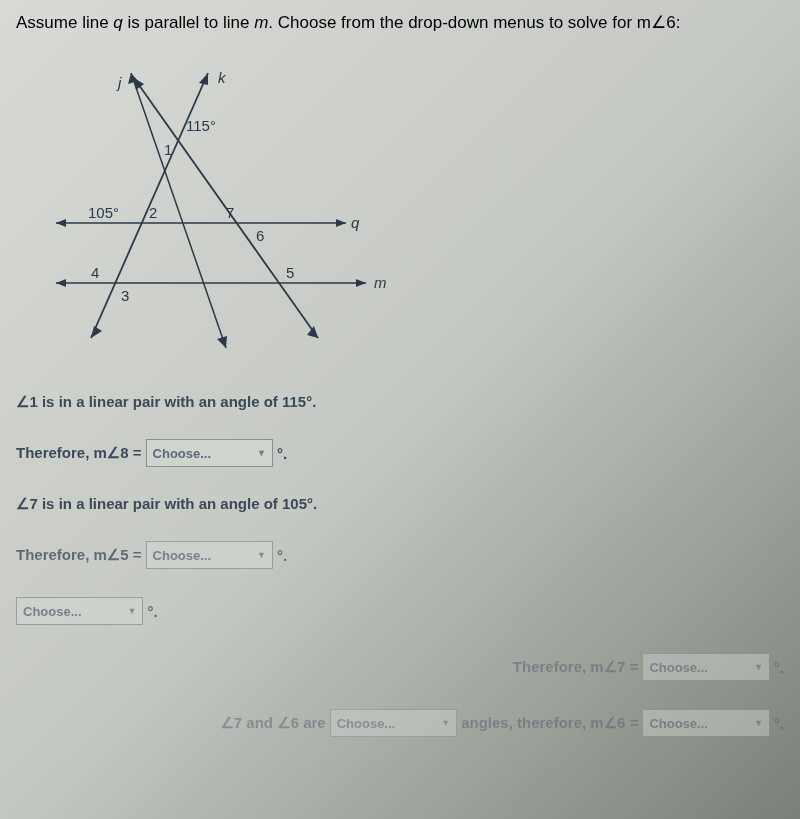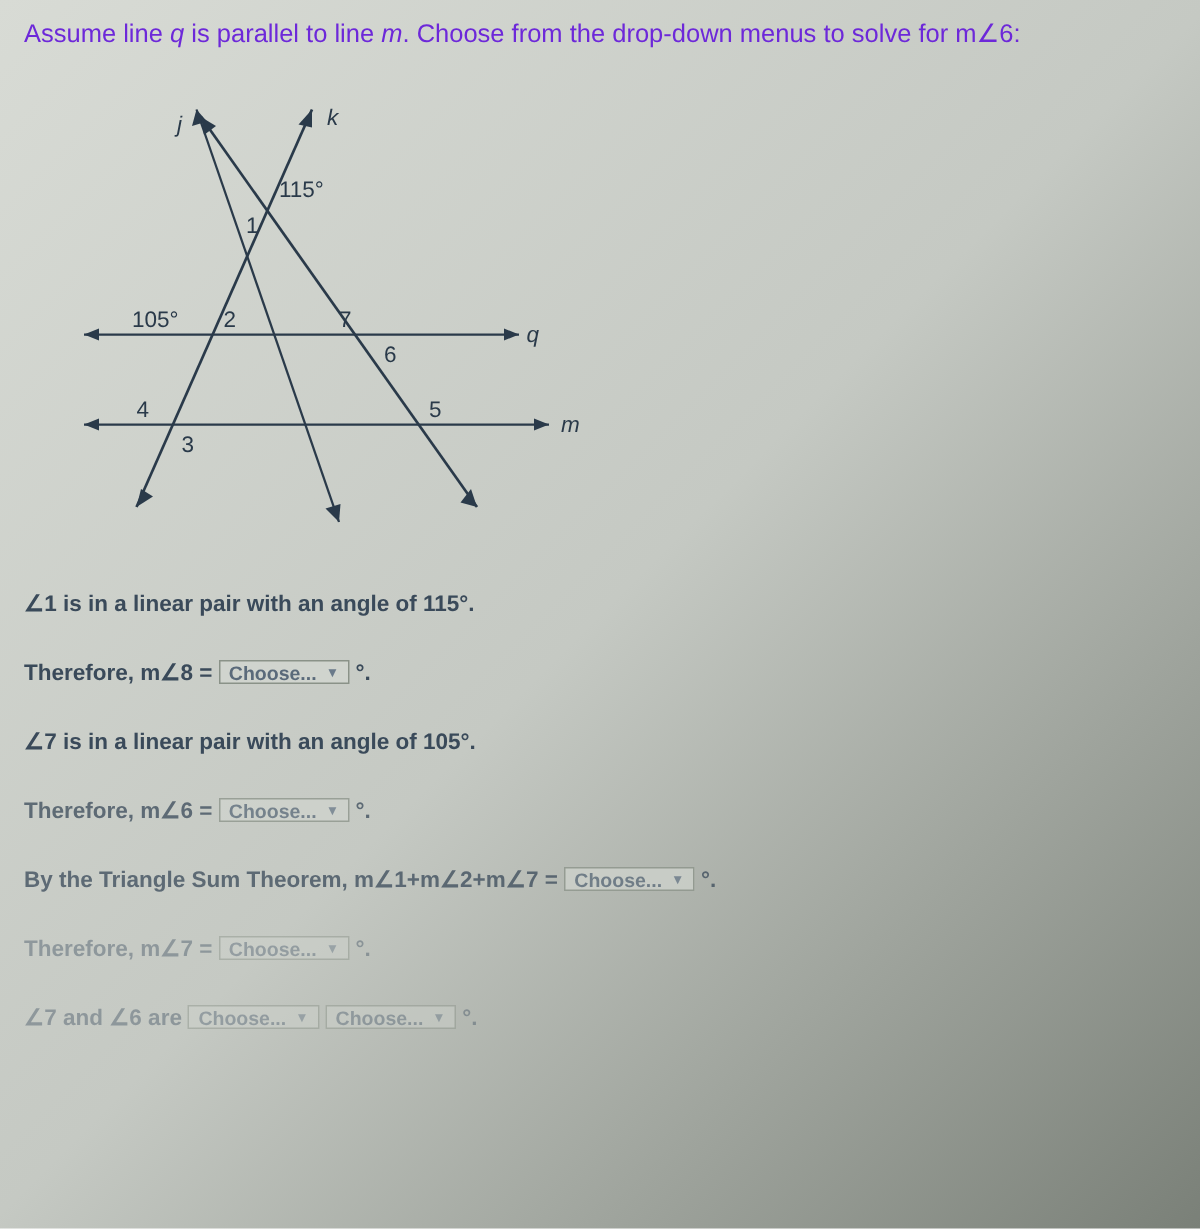--- a/index.html
+++ b/index.html
@@ -11,21 +11,21 @@
       width: 800px;
       height: 819px;
       background: linear-gradient(135deg, #d8dbd5 0%, #c5c9c3 50%, #7a8078 100%);
       font-family: Arial, sans-serif;
       color: #3a4a5a;
       padding: 12px 16px;
       overflow: hidden;
     }
     .question-text {
       font-size: 17px;
-      color: #6d28d9;
+      color: #000000;
       margin-bottom: 20px;
       font-weight: 500;
     }
     .italic {
       font-style: italic;
     }
     .diagram-container {
       width: 360px;
       height: 310px;
       margin: 10px 0 30px 20px;
@@ -53,32 +53,34 @@
       flex-wrap: wrap;
       gap: 4px;
       font-weight: bold;
     }
     .proof-line.faded {
       opacity: 0.75;
     }
     .proof-line.very-faded {
       opacity: 0.45;
       color: #4a5a6a;
+      justify-content: flex-end;
     }
     .dropdown {
       display: inline-flex;
       align-items: center;
       border: 1px solid #8a9288;
       background: #d0d4ce;
       padding: 2px 6px;
       font-size: 13px;
       color: #5a6a7a;
-      height: 16px;
+      height: 28px;
       min-width: 75px;
       cursor: pointer;
+      gap: 40px;
     }
     .dropdown-arrow {
       margin-left: 6px;
       font-size: 9px;
       color: #6a7a8a;
     }
   </style>
 </head>
 <body>
 
@@ -150,30 +152,29 @@
     <span class="dropdown-arrow">▼</span>
   </span>
   <span>°.</span>
 </div>
 
 <div class="proof-line">
   <span>∠7 is in a linear pair with an angle of 105°.</span>
 </div>
 
 <div class="proof-line faded">
-  <span>Therefore, m∠6 = </span>
+  <span>Therefore, m∠5 = </span>
   <span class="dropdown">
     <span>Choose...</span>
     <span class="dropdown-arrow">▼</span>
   </span>
   <span>°.</span>
 </div>
 
 <div class="proof-line faded">
-  <span>By the Triangle Sum Theorem, m∠1+m∠2+m∠7 = </span>
   <span class="dropdown">
     <span>Choose...</span>
     <span class="dropdown-arrow">▼</span>
   </span>
   <span>°.</span>
 </div>
 
 <div class="proof-line very-faded">
   <span>Therefore, m∠7 = </span>
   <span class="dropdown">
@@ -182,18 +183,19 @@
   </span>
   <span>°.</span>
 </div>
 
 <div class="proof-line very-faded">
   <span>∠7 and ∠6 are </span>
   <span class="dropdown">
     <span>Choose...</span>
     <span class="dropdown-arrow">▼</span>
   </span>
+  <span> angles, therefore, m∠6 = </span>
   <span class="dropdown">
     <span>Choose...</span>
     <span class="dropdown-arrow">▼</span>
   </span>
   <span>°.</span>
 </div>
 
 </body></html>

